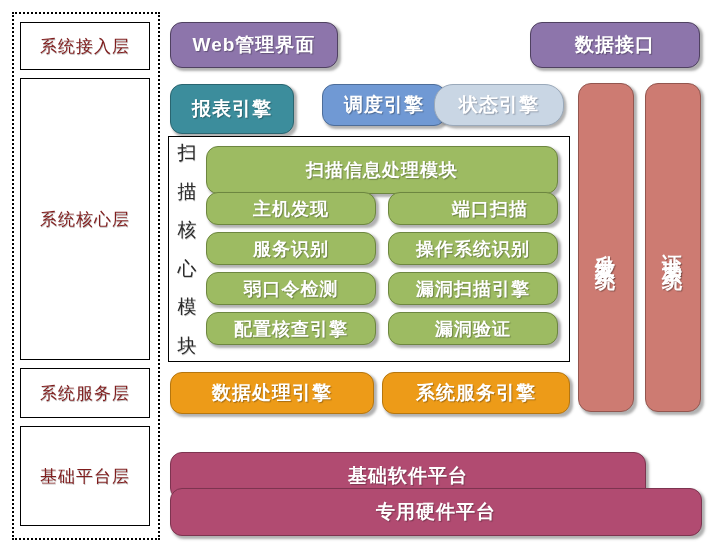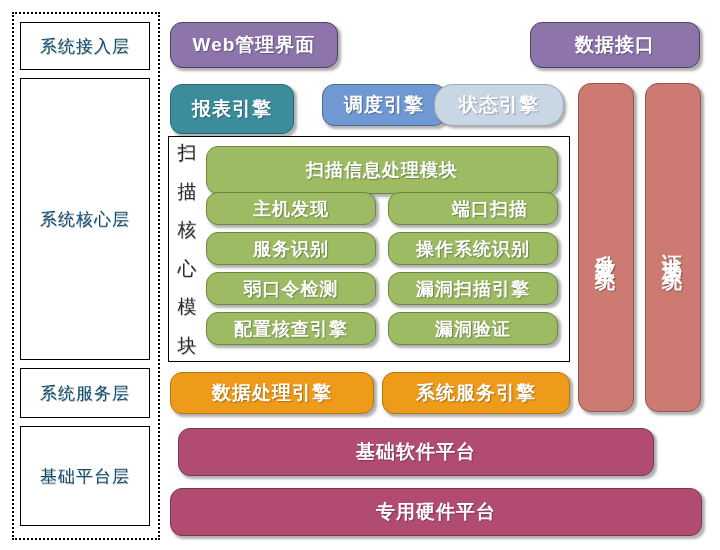--- a/index.html
+++ b/index.html
@@ -36,21 +36,21 @@
   .layer-box {
     position: absolute;
     left: 20px;
     width: 130px;
     box-sizing: border-box;
     border: 1.5px solid #000000;
     background: #ffffff;
     display: flex;
     align-items: center;
     justify-content: center;
-    color: #0c4a6e;
+    color: #7f1d1d;
     font-family: "DejaVu Serif", "Liberation Serif", serif;
     font-size: 17px;
     letter-spacing: 1px;
     text-shadow: 0.6px 0.6px 0 rgba(150,150,150,0.55);
   }
 
   
   .pill {
     position: absolute;
     box-sizing: border-box;
@@ -207,20 +207,20 @@
     <span>证书系统</span>
   </div>
 
   <div class="pill orange" style="left:170px; top:372px; width:204px; height:42px;">
     <span>数据处理引擎</span>
   </div>
   <div class="pill orange" style="left:382px; top:372px; width:188px; height:42px;">
     <span>系统服务引擎</span>
   </div>
 
-  <div class="pill wine" style="left:170px; top:428px; width:476px; height:48px;margin-left:8px;">
+  <div class="pill wine" style="left:170px; top:452px; width:476px; height:48px;">
     <span>基础软件平台</span>
   </div>
   <div class="pill wine" style="left:170px; top:488px; width:532px; height:48px;">
     <span>专用硬件平台</span>
   </div>
 
 </div>
 
 </body></html>

